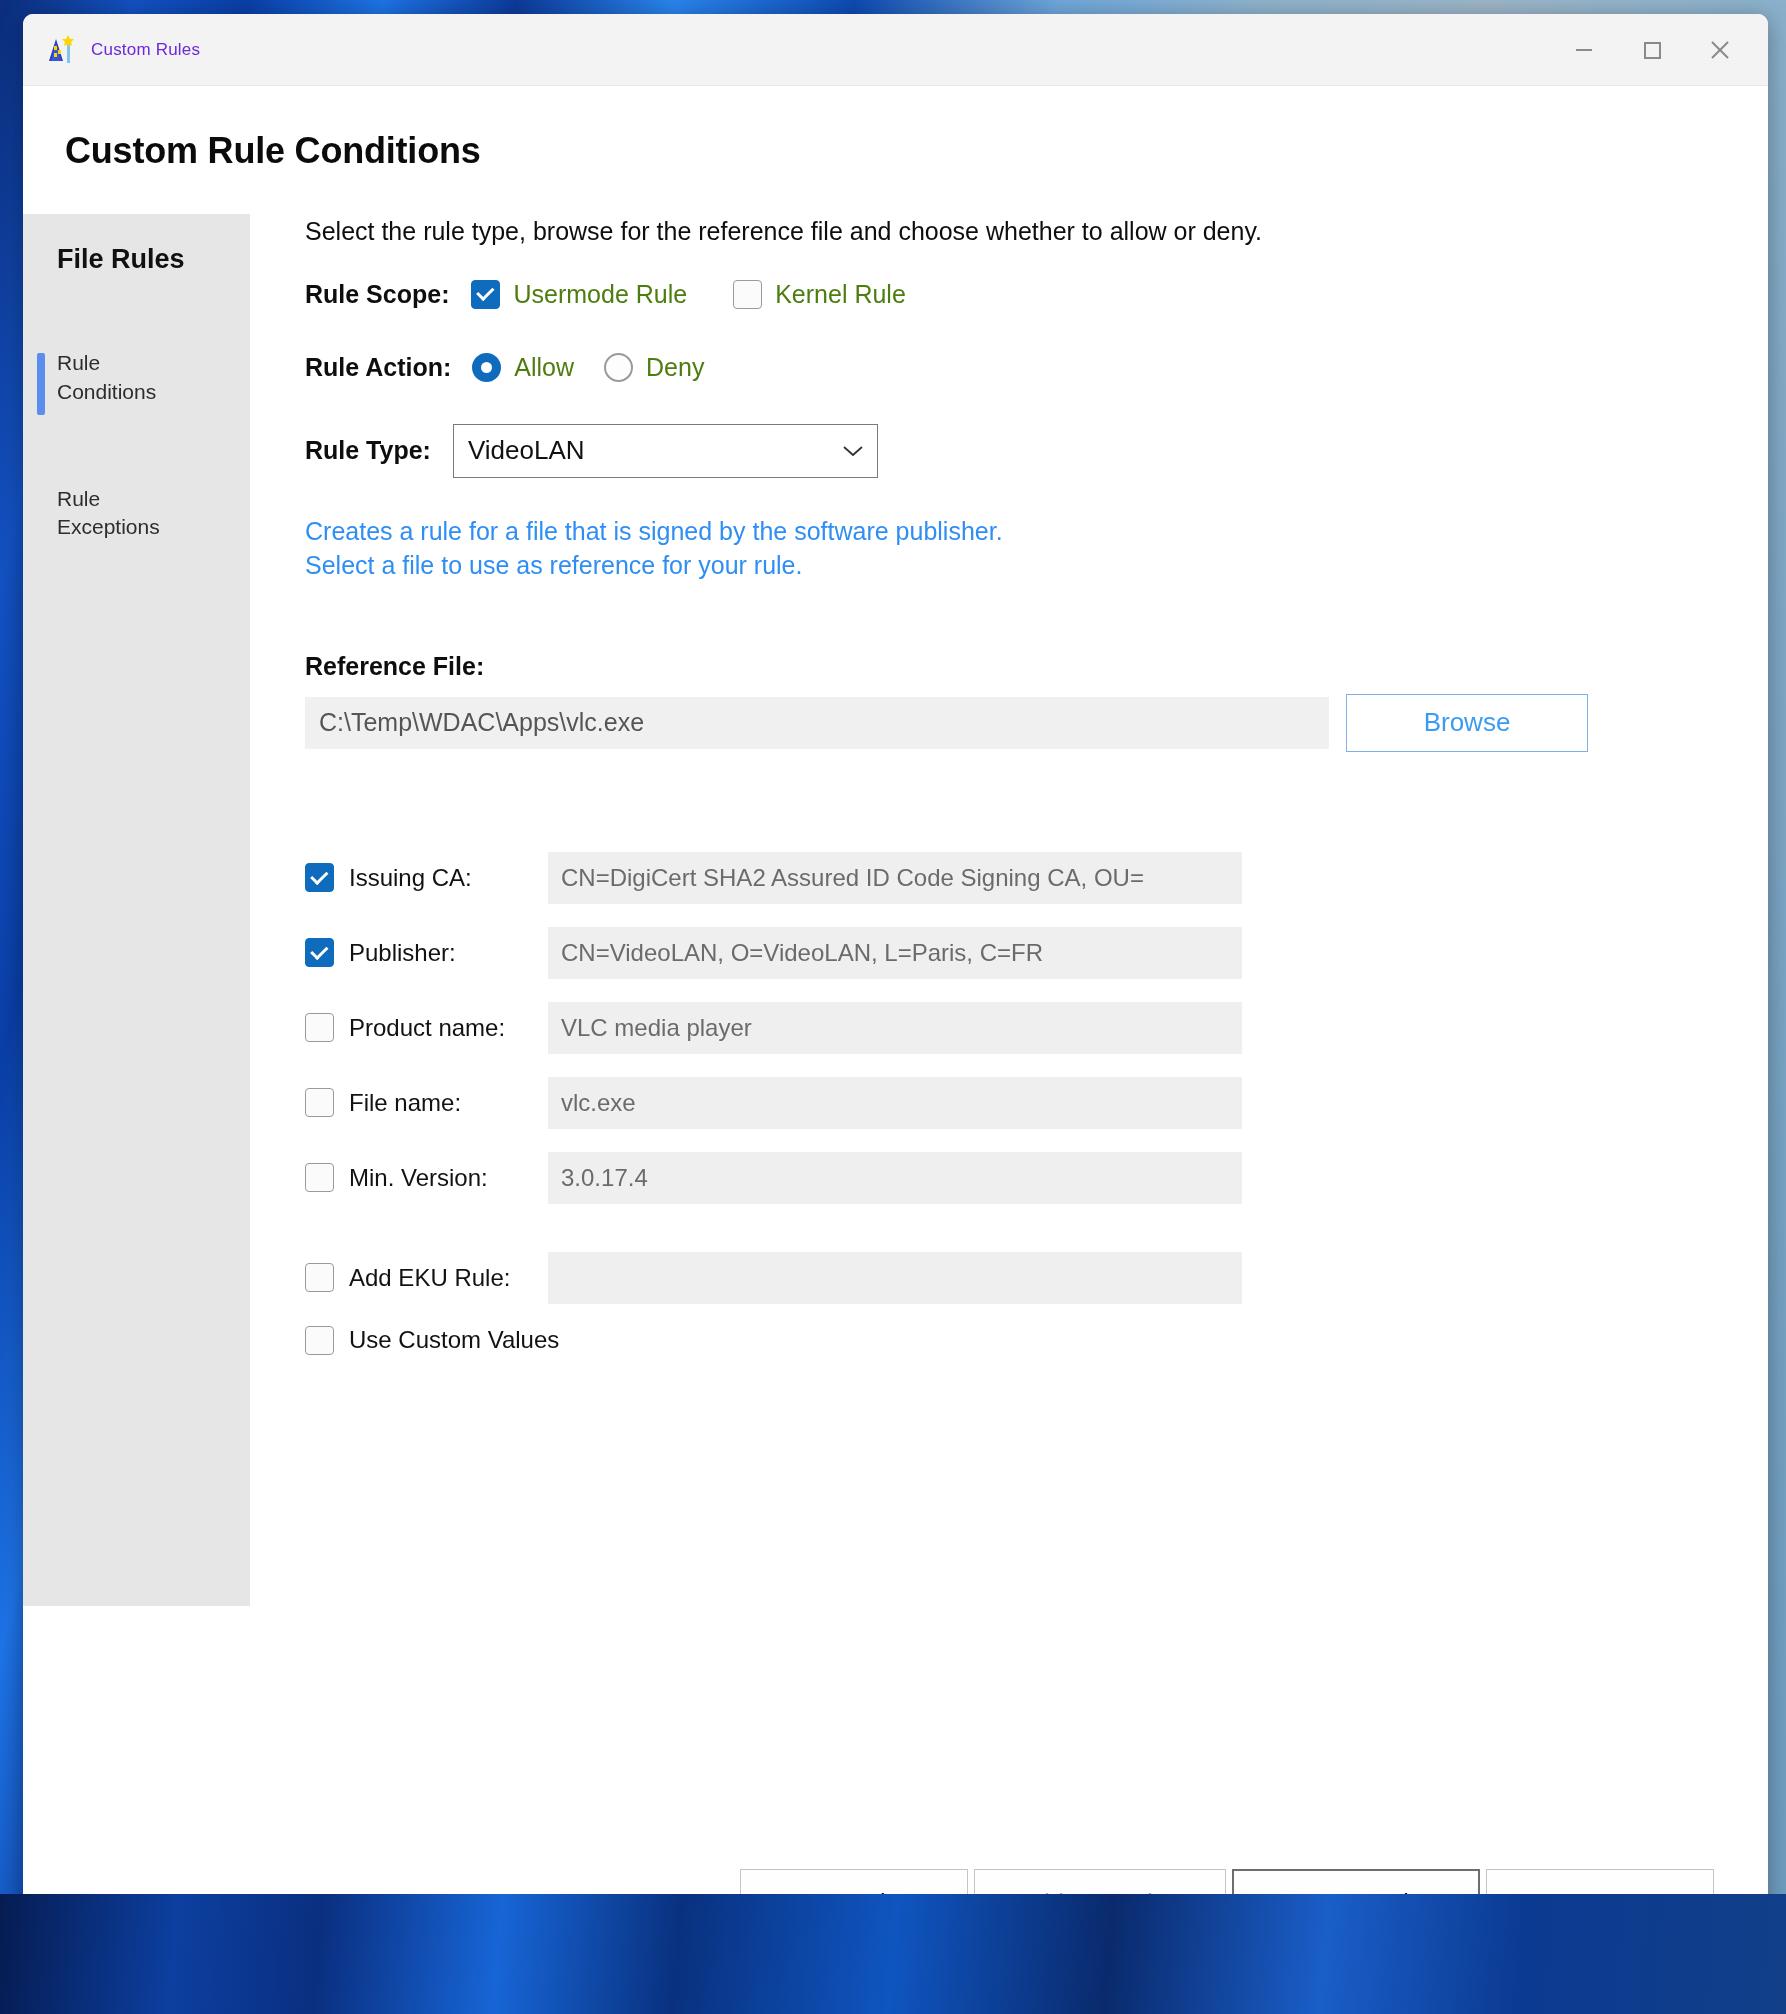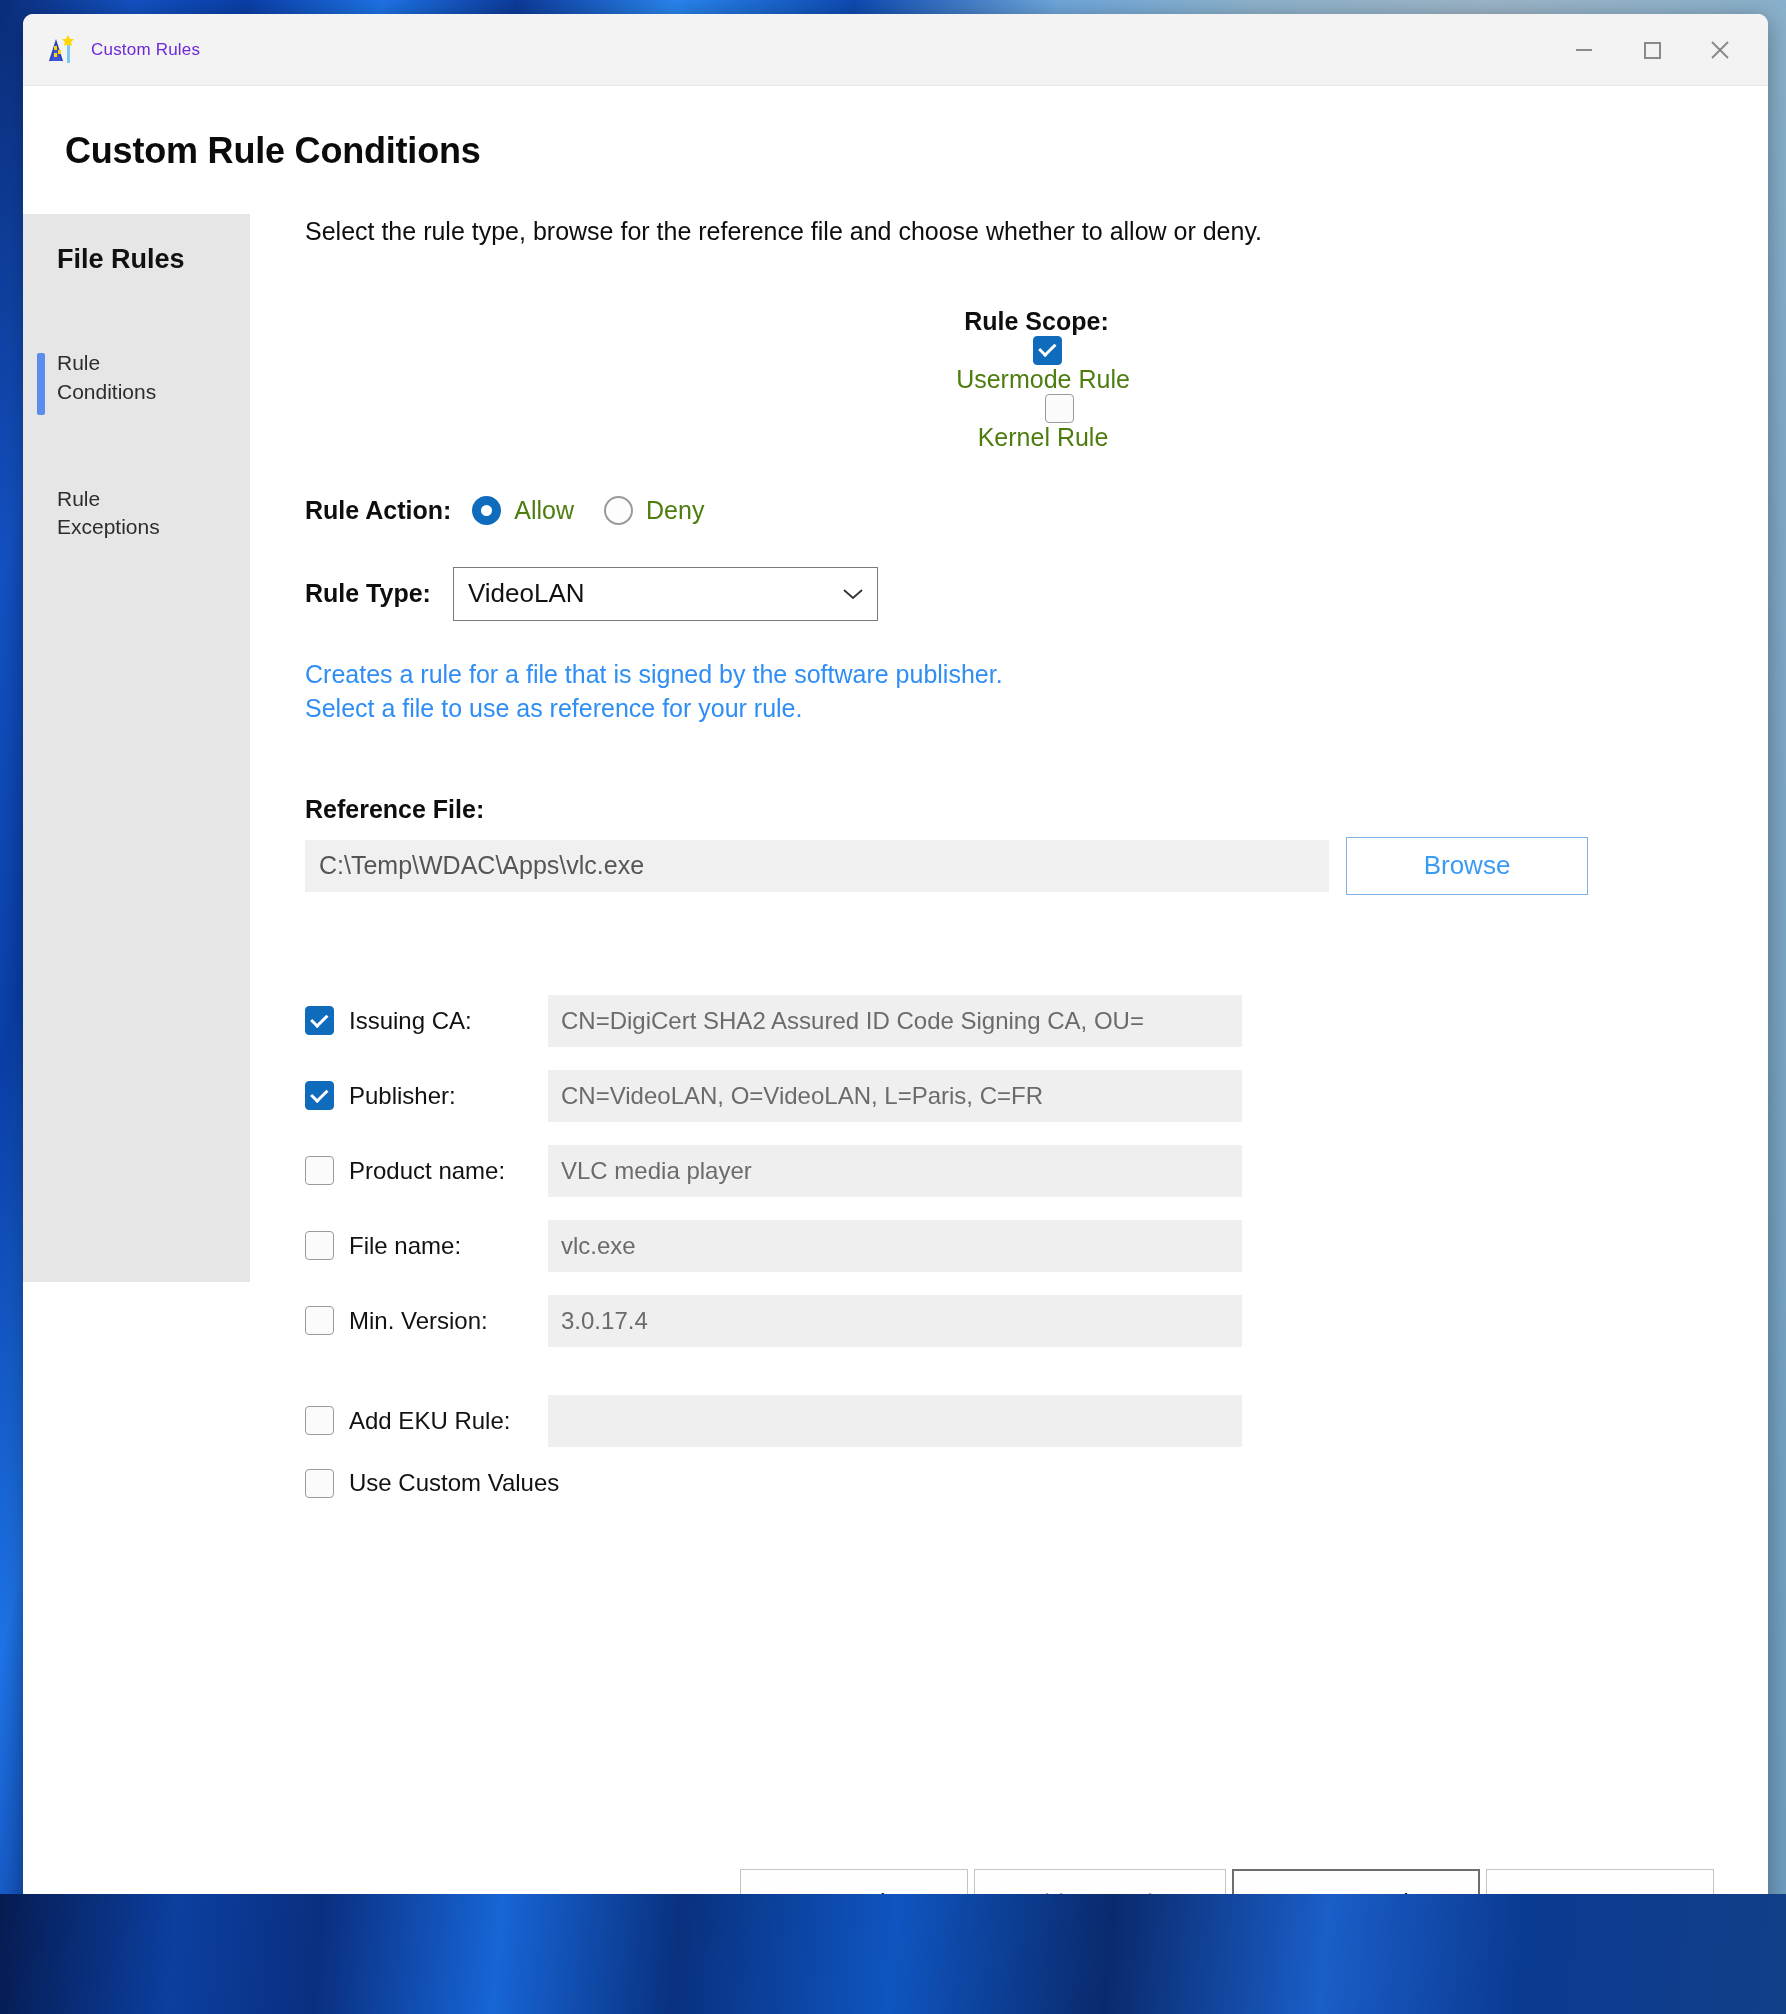--- a/index.html
+++ b/index.html
@@ -94,21 +94,21 @@
     flex: 1;
     min-height: 0;
     padding-top: 42px;
   }
 
   
   #sidebar {
     width: 227px;
     min-width: 227px;
     background: #e6e6e6;
-    height: 1068px;
+    height: 1392px;
     padding-top: 30px;
   }
   .side-header {
     font-size: 27px;
     font-weight: bold;
     color: #111;
     padding-left: 34px;
     margin-bottom: 74px;
   }
   .side-item {
@@ -349,21 +349,21 @@
         <div class="side-item">
           <div>Rule</div>
           <div>Exceptions</div>
         </div>
       </div>
 
       <div id="content">
 
         <div class="intro">Select the rule type, browse for the reference file and choose whether to allow or deny.</div>
 
-        <div class="row" style="margin-top:58px;flex-direction:column;">
+        <div class="row" style="margin-top:31px;">
           <span class="field-label">Rule Scope:</span>
           <span class="cb checked" style="margin-left:22px;"></span>
           <span class="opt-label">Usermode Rule</span>
           <span class="cb" style="margin-left:46px;"></span>
           <span class="opt-label">Kernel Rule</span>
         </div>
 
         <div class="row" style="margin-top:44px;">
           <span class="field-label">Rule Action:</span>
           <span class="rb selected" style="margin-left:21px;"></span>

